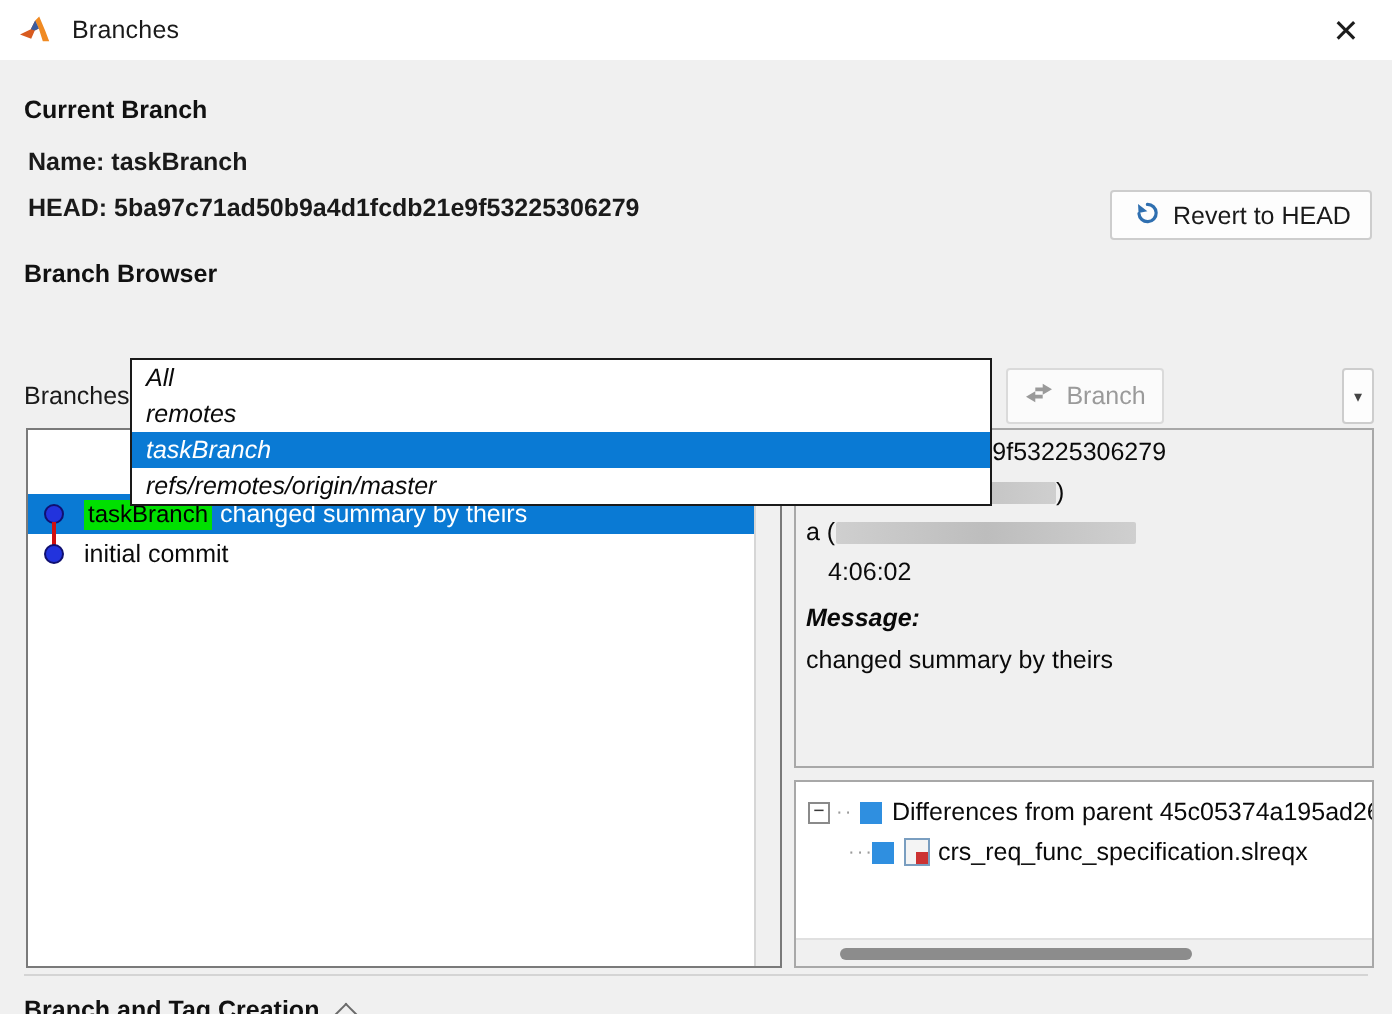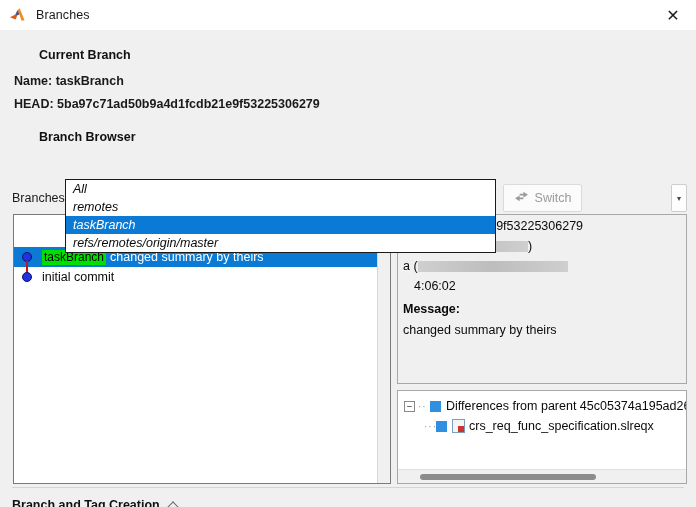--- a/index.html
+++ b/index.html
@@ -48,21 +48,20 @@
     position: absolute; left: 0; top: 30px;
     width: 696px; height: 477px;
     background: #f0f0f0;
   }
 
   .section-header {
     position: absolute;
     font-size: 12.5px;
     font-weight: bold;
     color: #111;
-    margin-left: 27px;
   }
 
   .field-line {
     position: absolute;
     font-size: 12.5px;
     color: #1a1a1a;
     white-space: nowrap;
     font-weight: bold;
   }
 
@@ -203,21 +202,21 @@
     background: #f0f0f0;
     border: 1px solid #a8a8a8;
     overflow: hidden;
   }
   .detail-line {
     position: absolute;
     font-size: 12.5px;
     color: #0a0a0a;
     white-space: nowrap;
   }
-  .detail-line.bold { font-weight: bold; }
+  .detail-line.bold { font-weight: bold; font-style: italic; }
   .redact {
     display: inline-block;
     vertical-align: middle;
     background: linear-gradient(90deg,#cfcfcf,#bdbdbd,#cfcfcf);
     height: 11px;
     border-radius: 1px;
   }
 
   
   .diff-panel {
@@ -325,20 +324,29 @@
   </div>
 
   <div class="dialog-body">
 
     <div class="section-header" style="left:12px; top:18px;">Current Branch</div>
 
     <div class="field-line" style="left:14px; top:44px;">Name: taskBranch</div>
 
     <div class="field-line" style="left:14px; top:67px;text-align:center;">HEAD: 5ba97c71ad50b9a4d1fcdb21e9f53225306279</div>
 
+    <div class="btn" id="revert-btn">
+      <span>
+        <svg width="15" height="15" viewBox="0 0 16 16">
+          <path d="M8.2 3.4 A4.6 4.6 0 1 1 3.7 8.3" fill="none" stroke="#2f6fb0" stroke-width="1.7" stroke-linecap="round"></path>
+          <path d="M3.2 3.2 L3.5 8.0 L8.2 7.0 Z" fill="#2f6fb0"></path>
+        </svg>
+      </span>
+      <span>Revert to HEAD</span>
+    </div>
 
     <div class="section-header" style="left:12px; top:100px;">Branch Browser</div>
 
     <div class="combo-label">Branches:</div>
 
     <div class="combo">
       <span class="combo-value">taskBranch</span>
       <span class="combo-arrow">
         <svg width="11" height="7" viewBox="0 0 11 7">
             <path d="M1 1.5 L5.5 5.5 L10 1.5" fill="none" stroke="#555" stroke-width="1.3"></path>
@@ -346,21 +354,21 @@
       </span>
     </div>
 
     <div class="btn disabled" id="switch-btn">
       <span>
         <svg width="15" height="13" viewBox="0 0 16 14">
           <path d="M10 2 L15 5 L10 8 L10 6 L6 6 L6 4 L10 4 Z" fill="#9a9a9a"></path>
           <path d="M6 6 L1 9 L6 12 L6 10 L10 10 L10 8 L6 8 Z" fill="#9a9a9a"></path>
         </svg>
       </span>
-      <span>Switch</span>
+      <span>Branch</span>
     </div>
 
 
     <div class="btn" id="merge-split-btn">
       <span style="font-size:8px;color:#444;font-family:'DejaVu Sans',sans-serif;">▾</span>
     </div>
 
     <div class="graph-panel">
       <div class="graph-row selected" style="top:32px;">
         <div class="node-col">

